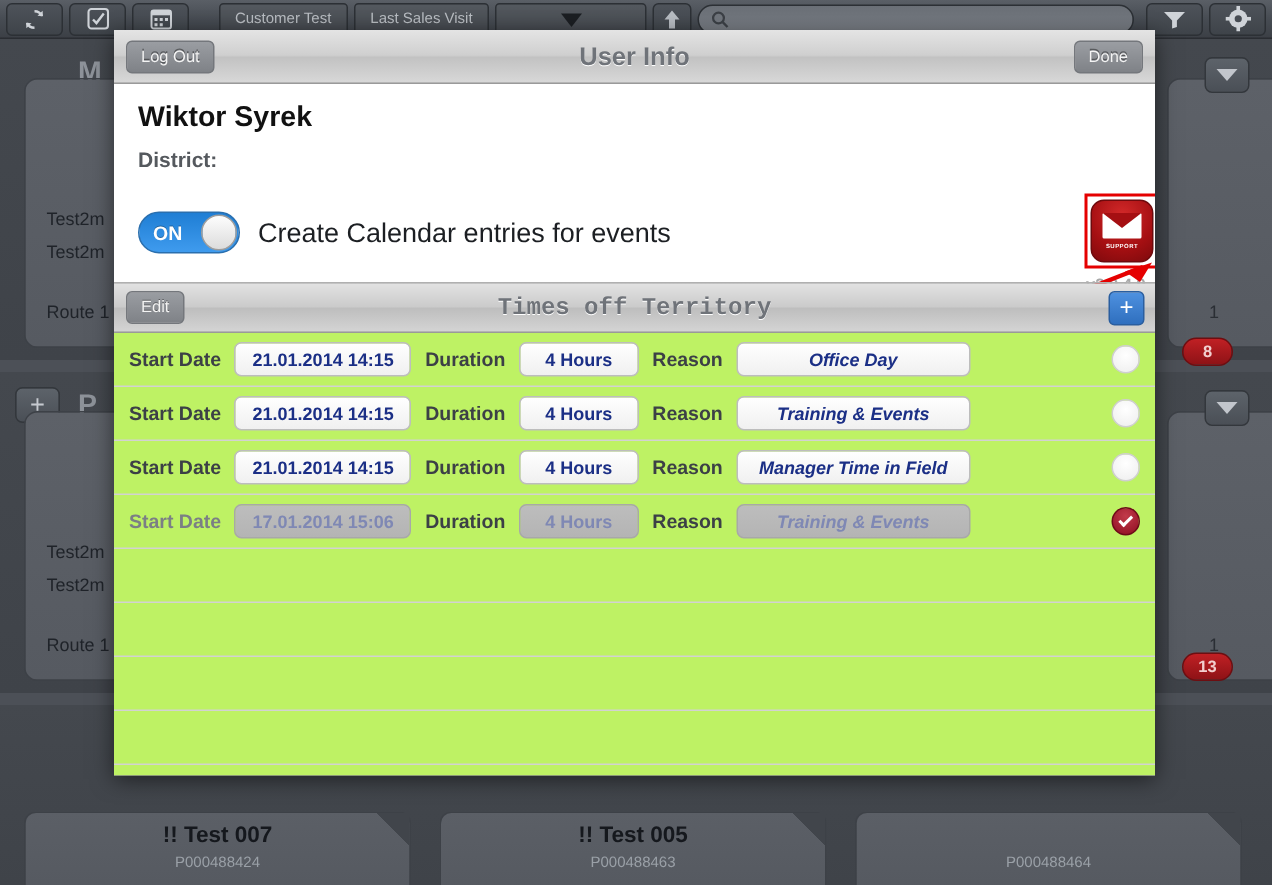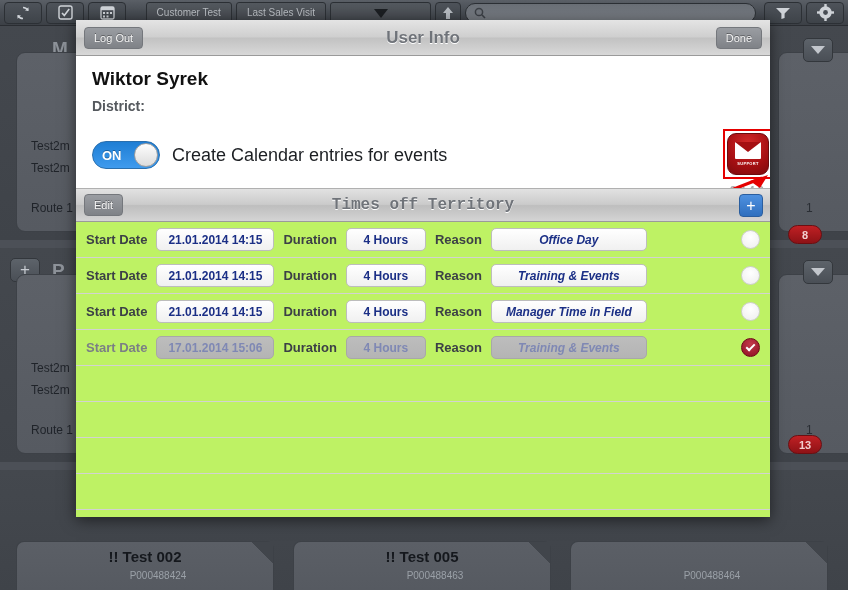--- a/index.html
+++ b/index.html
@@ -87,21 +87,21 @@
   .prod-card {
     position: absolute; top: 515px; height: 75px; border-radius: 8px 8px 0 0;
     background: linear-gradient(to bottom, #5b5f66, #53575e);
     border: 1px solid #3d4147; border-bottom: none;
   }
   .prod-card .fold2 { position: absolute; right: 0; top: 0; width: 22px; height: 22px;
     background: linear-gradient(to bottom left, #41454b 50%, transparent 50%); }
   .prod-title { position: absolute; top: 6px; left: 0; width: 100%; text-align: center;
     font-size: 15px; font-weight: bold; color: #15181d; }
   .prod-code { position: absolute; top: 28px; left: 0; width: 100%; text-align: center;
-    font-size: 10px; color: #9aa0a7; margin-left: 13px; }
+    font-size: 10px; color: #9aa0a7; }
 
   
   .modal {
     position: absolute; left: 76px; top: 20px; width: 694px; height: 497px;
     background: #c9c9c9;
     box-shadow: 0 3px 14px rgba(0,0,0,.55);
     overflow: hidden;
   }
   .modal-titlebar {
     position: relative; height: 36px;
@@ -338,21 +338,21 @@
 
     <div class="chev" style="left:803px; top:12px;">
         <i></i>
       </div>
     <div class="chev" style="left:803px; top:234px;">
         <i></i>
       </div>
 
     <div class="prod-card" style="left:16px; width:258px;">
       <div class="fold2"></div>
-      <div class="prod-title">!! Test 002</div>
+      <div class="prod-title">!! Test 007</div>
       <div class="prod-code">P000488424</div>
 
     </div>
     <div class="prod-card" style="left:293px; width:258px;">
       <div class="fold2"></div>
       <div class="prod-title">!! Test 005</div>
       <div class="prod-code">P000488463</div>
 
     </div>
     <div class="prod-card" style="left:570px; width:258px;">

